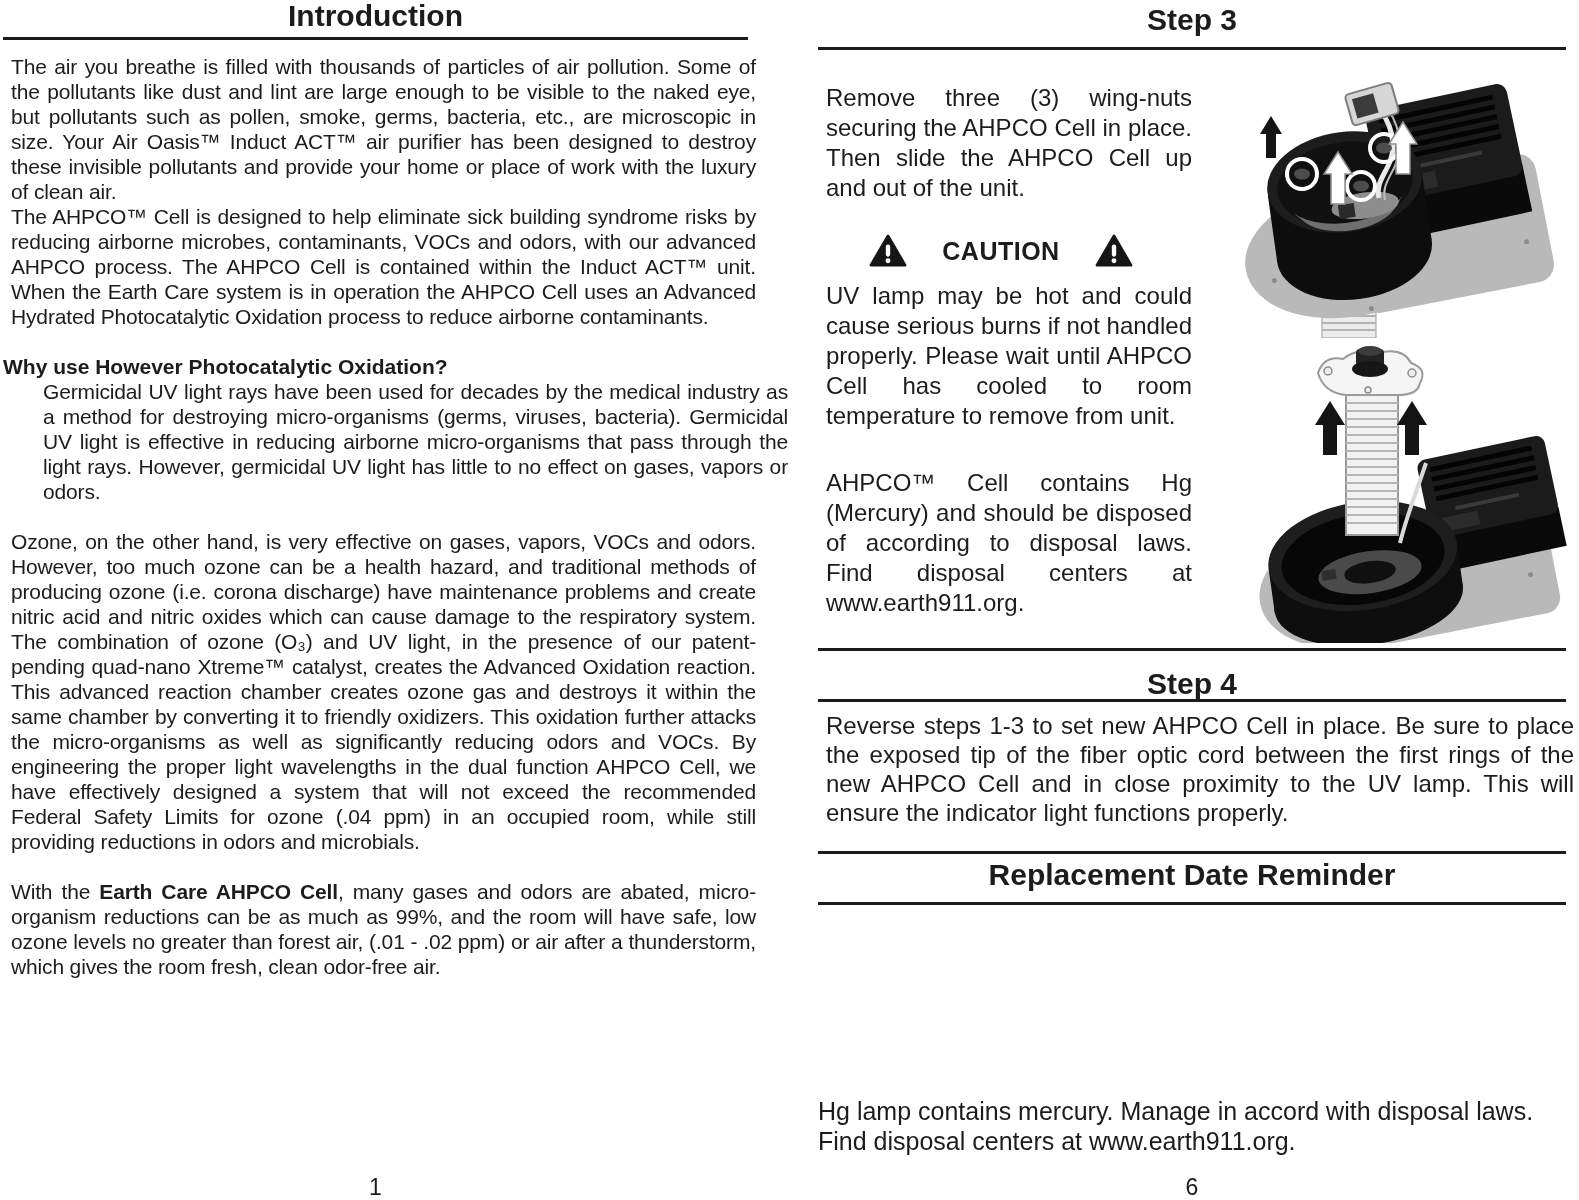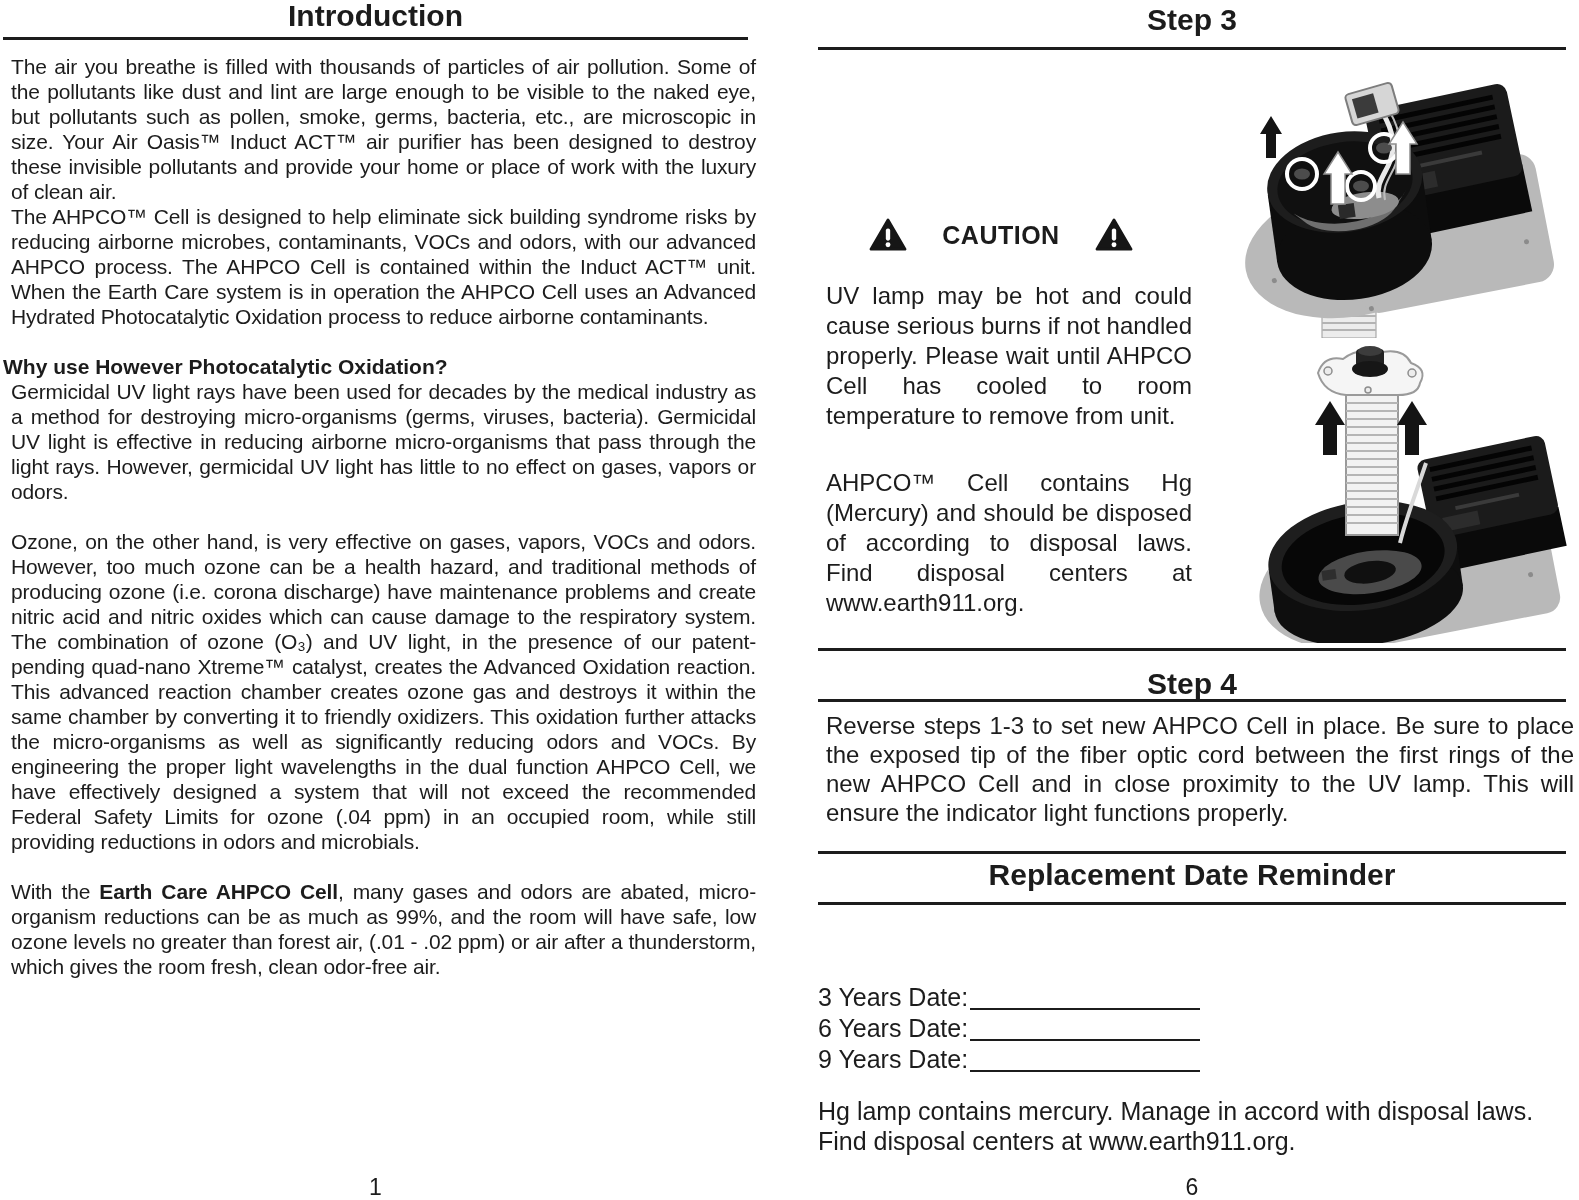--- a/index.html
+++ b/index.html
@@ -17,37 +17,37 @@
 
   .title { position:absolute; left:0; width:100%; text-align:center;
            font-weight:bold; font-size:30px; line-height:32px; }
   .rule  { position:absolute; left:0; width:100%; border-top:3px solid #1c1c1c; height:0; }
 
   .body-text { position:absolute; left:8px; text-align:justify; }
   #left-col .body-text { width:745px; font-size:21px; line-height:25px; letter-spacing:-0.15px; }
 
   .lp1 { top:54px; }  .lp2 { top:204px; }
   .l-head { position:absolute; top:354px; font-weight:bold; font-size:21px; line-height:25px; }
-  .lp3 { top:379px; } .lp4 { top:529px; } .lp5 { top:879px; }
+  .lp3 { top:379px;margin-left:32px; } .lp4 { top:529px; } .lp5 { top:879px; }
 
   .page-num { position:absolute; left:0; width:100%; top:1174px;
               text-align:center; font-size:23px; }
 
   
   .r-narrow { width:366px; font-size:24px; line-height:30px; }
   .r-wide   { width:748px; font-size:24px; line-height:29px; }
 
   .r-rule1 { top:47px; }  .r-rule2 { top:648px; } .r-rule3 { top:699px; }
   .r-rule4 { top:851px; } .r-rule5 { top:902px; }
   .r-title3   { top:4px; }
   .r-title4   { top:656px;margin-top:12px; }
   .r-titlerem { top:859px; }
 
   .r-step3 { top:83px; }
-  .caution-row { position:absolute; top:218px; left:0; width:366px;
+  .caution-row { position:absolute; top:234px; left:0; width:366px;
                  display:flex; align-items:center; justify-content:center; gap:35px; }
   .caution-label { font-weight:bold; font-size:25px; letter-spacing:0.5px; }
   .r-caution { top:281px; }
   .r-hg { top:468px; }
   .r-step4 { top:711px; }
 
   .r-intro { position:absolute; top:921px; left:0; font-size:25px; line-height:30px; }
   .dates { position:absolute; top:983px; left:0; }
   .date-row { position:relative; height:31px; font-size:25px; line-height:28px; }
   .date-blank { position:absolute; left:152px; top:25px; width:230px;
@@ -73,20 +73,21 @@
   <p class="body-text lp4">Ozone, on the other hand, is very effective on gases, vapors, VOCs and odors. However, too much ozone can be a health hazard, and traditional methods of producing ozone (i.e. corona discharge) have maintenance problems and create nitric acid and nitric oxides which can cause damage to the respiratory system. The combination of ozone (O₃) and UV light, in the presence of our patent-pending quad-nano Xtreme™ catalyst, creates the Advanced Oxidation reaction. This advanced reaction chamber creates ozone gas and destroys it within the same chamber by converting it to friendly oxidizers. This oxidation further attacks the micro-organisms as well as significantly reducing odors and VOCs. By engineering the proper light wavelengths in the dual function AHPCO Cell, we have effectively designed a system that will not exceed the recommended Federal Safety Limits for ozone (.04 ppm) in an occupied room, while still providing reductions in odors and microbials.</p>
   <p class="body-text lp5"><span>With the </span><b>Earth Care AHPCO Cell</b><span>, many gases and odors are abated, micro-organism reductions can be as much as 99%, and the room will have safe, low ozone levels no greater than forest air, (.01 - .02 ppm) or air after a thunderstorm, which gives the room fresh, clean odor-free air.</span></p>
 
   <div class="page-num">1</div>
 </div>
 
 <div id="right-col" class="col">
   <div class="title r-title3">Step 3</div>
   <div class="rule r-rule1"></div>
 
+  <p class="body-text r-narrow r-step3">Remove three (3) wing-nuts securing the AHPCO Cell in place.  Then slide the AHPCO Cell up and out of the unit.</p>
 
   <div class="caution-row">
     <svg width="38" height="34" viewBox="0 0 40 36">
       <path d="M20 2 L38 33 L2 33 Z" fill="#161616" stroke="#161616" stroke-width="3" stroke-linejoin="round"></path>
       <rect x="17.7" y="11" width="4.6" height="13" rx="2.2" fill="#ffffff"></rect>
       <circle cx="20" cy="28.4" r="2.6" fill="#ffffff"></circle>
     </svg>
     <span class="caution-label">CAUTION</span>
     <svg width="38" height="34" viewBox="0 0 40 36">
       <path d="M20 2 L38 33 L2 33 Z" fill="#161616" stroke="#161616" stroke-width="3" stroke-linejoin="round"></path>
@@ -234,32 +235,18 @@
   <div class="rule r-rule2"></div>
   <div class="title r-title4">Step 4</div>
   <div class="rule r-rule3"></div>
   <p class="body-text r-wide r-step4">Reverse steps 1-3 to set new AHPCO Cell in place. Be sure to place the exposed tip of the fiber optic cord between the first rings of the new AHPCO Cell and in close proximity to the UV lamp.  This will ensure the indicator light functions properly.</p>
 
   <div class="rule r-rule4"></div>
   <div class="title r-titlerem">Replacement Date Reminder</div>
   <div class="rule r-rule5"></div>
 
 
-  <div class="dates">
-    <div class="date-row">
-      <span>3 Years Date:</span>
-      <span class="date-blank"></span>
-    </div>
-    <div class="date-row">
-      <span>6 Years Date:</span>
-      <span class="date-blank"></span>
-    </div>
-    <div class="date-row">
-      <span>9 Years Date:</span>
-      <span class="date-blank"></span>
-    </div>
-  </div>
 
   <div class="r-note r-note1">Hg lamp contains mercury. Manage in accord with disposal laws.</div>
   <div class="r-note r-note2">Find disposal centers at www.earth911.org.</div>
 
   <div class="page-num">6</div>
 </div>
 
 </body></html>

